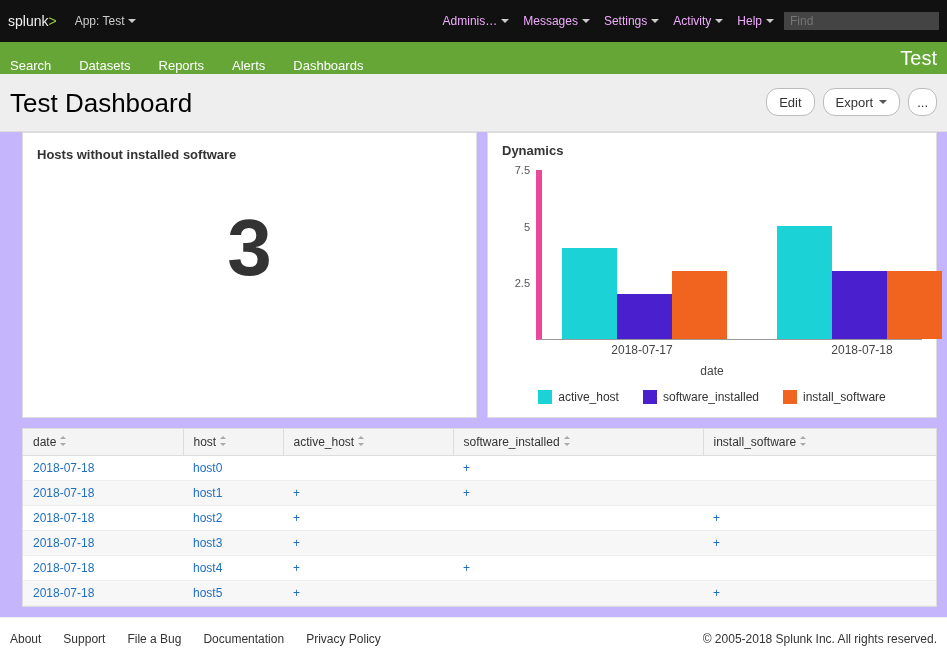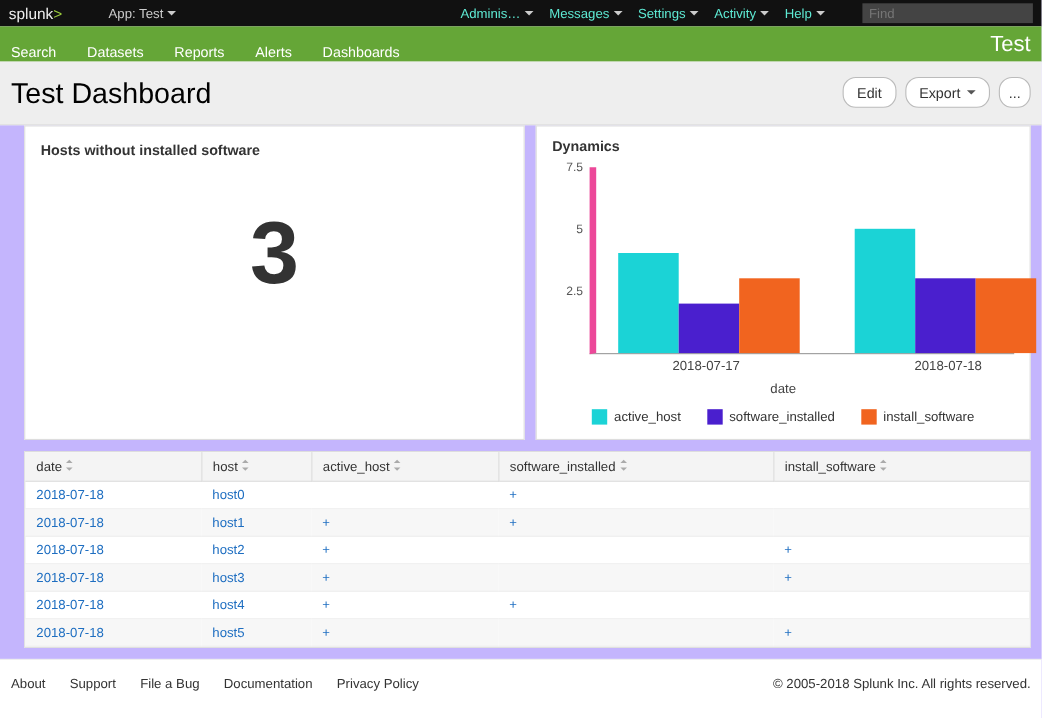--- a/index.html
+++ b/index.html
@@ -1,25 +1,25 @@
 <!DOCTYPE html>
 <html><head>
 <meta charset="utf-8">
 <style>
   * { box-sizing: border-box; margin: 0; padding: 0; }
   body { font-family: "Helvetica Neue", Helvetica, Arial, sans-serif; font-size: 12px; color: #333; background: #fff; width: 947px; }
 
   
-  .topbar { background: #111; height: 24px; display: flex; align-items: center; padding: 0 8px; color: #ccc; font-size: 12px; gap: 24px; }
+  .topbar { background: #111; height: 42px; display: flex; align-items: center; padding: 0 8px; color: #ccc; font-size: 12px; }
   .topbar .logo { color: #eee; font-weight: 400; font-size: 14px; letter-spacing: 0; margin-right: 18px; }
   .topbar .logo .gt { color: #9ccc3c; }
   .topbar .app-switch { color: #ccc; display: inline-flex; align-items: center; gap:4px; cursor: pointer; }
   .topbar-spacer { flex: 1; }
   .topmenu { display: flex; align-items: center; gap: 14px; margin-right: 10px; }
-  .topmenu .item { color: #5eead4; display: inline-flex; align-items: center; gap:4px; cursor: pointer; white-space: nowrap; justify-content: center; }
+  .topmenu .item { color: #f0abfc; display: inline-flex; align-items: center; gap:4px; cursor: pointer; white-space: nowrap; justify-content: center; }
   .topbar .find { background: #444; border: none; color:#ccc; padding: 2px 6px; width: 155px; height: 18px; font-size: 12px; }
   .caret { width: 0; height: 0; border-left: 4px solid transparent; border-right: 4px solid transparent; border-top: 4px solid #ccc; display:inline-block; }
 
   
   .greenbar { background: #65a637; height: 32px; display: flex; align-items: center; padding: 0 10px; }
   .greenbar .nav { display: flex; gap: 28px; }
   .greenbar .nav a { color: #fff; font-size: 13px; text-decoration: none; cursor:pointer;margin-top:15px; }
   .greenbar .spacer { flex:1; }
   .greenbar .appname { color: #fff; font-size: 20px; font-weight: 300; }
 

